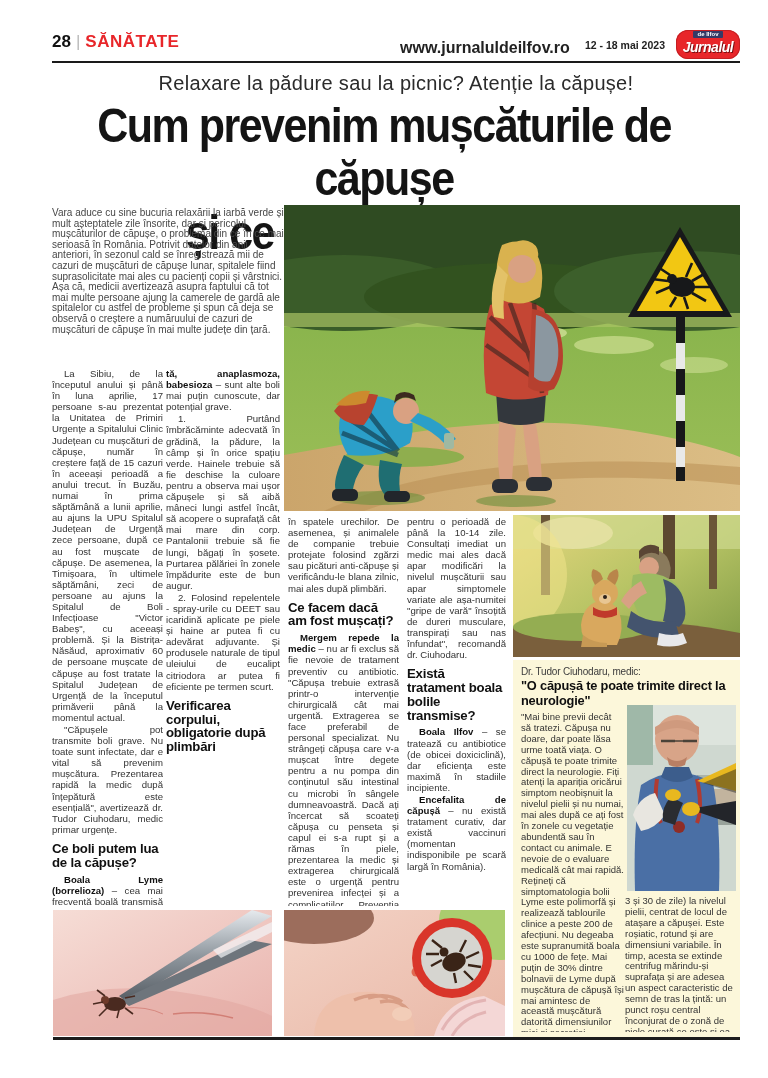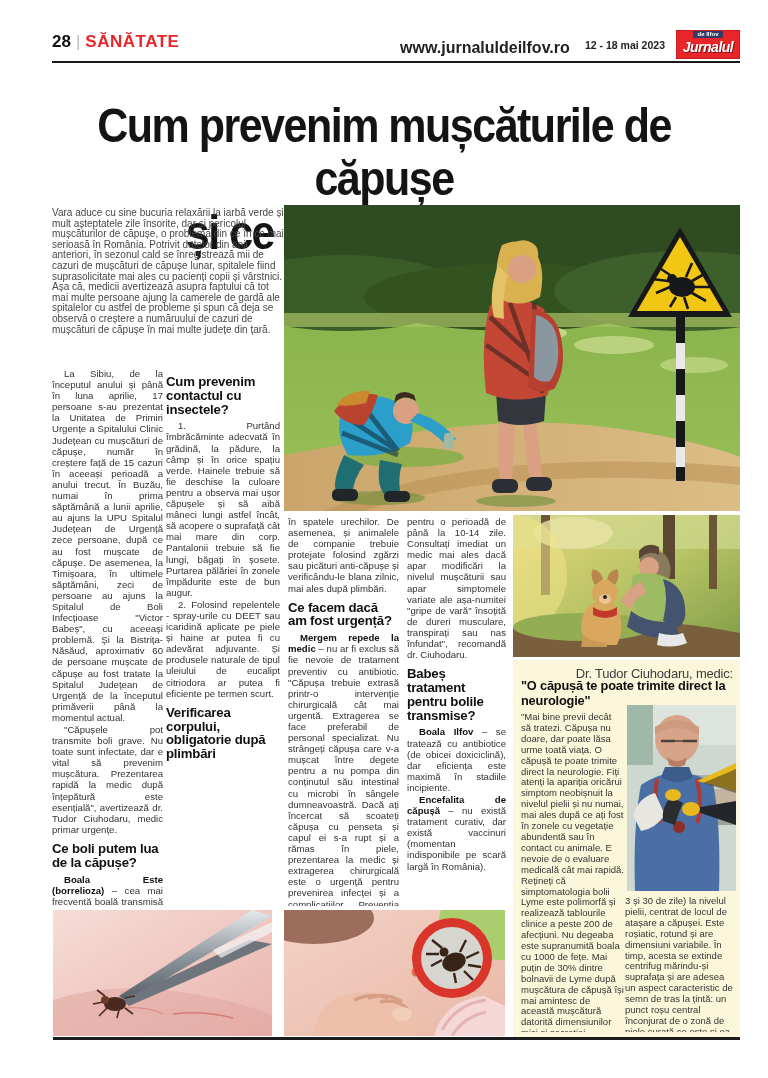--- a/index.html
+++ b/index.html
@@ -6,21 +6,21 @@
   #page{position:relative;width:768px;height:1078px;background:#fff;overflow:hidden;
         font-family:"Liberation Sans",sans-serif;color:#222;}
   .abs{position:absolute;}
 
   
   #hdr-left{left:52px;top:32px;font-size:17px;font-weight:bold;color:#111;}
   #hdr-left .bar{color:#b9b9b9;font-weight:400;padding:0 5px;}
   #hdr-left .sec{color:#e8262a;letter-spacing:.5px;text-align:center;}
   #hdr-site{left:400px;top:39px;font-size:16px;font-weight:bold;color:#222;}
   #hdr-date{left:585px;top:39px;font-size:10.5px;font-weight:bold;color:#222;}
-  #logo{left:676px;top:30px;width:64px;height:29px;background:#e8262a;border-radius:0;
+  #logo{left:676px;top:30px;width:64px;height:29px;background:#e8262a;border-radius:12px;
         text-align:center;box-shadow:0 0 0 1px #c41e22 inset;}
   #logo .top{display:block;font-size:6px;color:#fff;background:#343a66;width:30px;margin:1px auto 0;
              border-radius:1px;line-height:7px;font-weight:bold;}
   #logo .name{display:block;font-size:14px;font-weight:bold;color:#fff;font-style:italic;
               line-height:19px;letter-spacing:-.5px;text-shadow:1px 1px 0 #7a1013;}
   #hdr-rule{left:52px;top:61px;width:688px;height:2px;background:#1a1a1a;}
 
   
   #kicker{left:52px;top:72px;width:688px;text-align:center;font-size:20px;color:#2b2b2b;
           letter-spacing:.3px;}
@@ -44,21 +44,21 @@
 
   
   .photo{overflow:hidden;}
   #forest-photo{left:284px;top:205px;width:456px;height:306px;}
   #dog-photo{left:513px;top:515px;width:227px;height:142px;}
   #tweezers-photo{left:53px;top:910px;width:219px;height:126px;}
   #child-photo{left:284px;top:910px;width:221px;height:126px;}
 
   
   #quote-box{left:513px;top:660px;width:227px;height:377px;background:#fcf7da;}
-  #quote-caption{left:521px;top:666px;width:212px;font-size:13px;color:#3c3c3c;letter-spacing:-.2px;text-align:right;}
+  #quote-caption{left:521px;top:666px;width:212px;font-size:10px;color:#3c3c3c;letter-spacing:-.2px;}
   #quote-title{left:521px;top:679px;width:215px;font-size:12.8px;line-height:14.5px;
                font-weight:bold;color:#0e0e0e;letter-spacing:-.2px;}
   #quote-left{left:521px;top:712px;width:103px;height:320px;overflow:hidden;
               font-size:9.5px;line-height:10.9px;color:#333;}
   #doctor-photo{left:627px;top:705px;width:109px;height:186px;}
   #quote-right{left:625px;top:896px;width:112px;height:136px;overflow:hidden;
                font-size:9.5px;line-height:10.9px;color:#333;}
 
   #bottom-rule{left:53px;top:1037px;width:687px;height:3px;background:#1c1c1c;}
 </style>
@@ -71,20 +71,21 @@
     <span>28</span><span class="bar">|</span><span class="sec">SĂNĂTATE</span>
   </div>
   <div class="abs" id="hdr-site">www.jurnaluldeilfov.ro</div>
   <div class="abs" id="hdr-date">12 - 18 mai 2023</div>
   <div class="abs" id="logo">
     <span class="top">de Ilfov</span>
     <span class="name">Jurnalul</span>
   </div>
   <div class="abs" id="hdr-rule"></div>
 
+  <div class="abs" id="kicker">Relaxare la pădure sau la picnic? Atenție la căpușe!</div>
   <div class="abs" id="headline">
     <div>Cum prevenim mușcăturile de căpușe</div>
     <div>și ce riscuri ascund?</div>
   </div>
 
   <div class="abs intro">Vara aduce cu sine bucuria relaxării la iarbă verde și mult așteptatele zile însorite, dar și pericolul mușcăturilor de căpușe, o problemă din ce în ce mai serioasă în România. Potrivit datelor din anii anteriori, în sezonul cald se înregistrează mii de cazuri de mușcături de căpușe lunar, spitalele fiind suprasolicitate mai ales cu pacienți copii și vârstnici. Așa că, medicii avertizează asupra faptului că tot mai multe persoane ajung la camerele de gardă ale spitalelor cu astfel de probleme și spun că deja se observă o creștere a număruului de cazuri de mușcături de căpușe în mai multe județe din țară.</div>
 
   <div class="abs photo" id="forest-photo">
     <svg width="456" height="306" viewBox="0 0 456 306">
       <defs>
@@ -159,41 +160,41 @@
           </g>
         </g>
       </g>
     </svg>
   </div>
 
   <div class="abs col" id="col1">
     <p class="ind">La Sibiu, de la începutul anului și până în luna aprilie, 17 persoane s-au prezentat la Unitatea de Primiri Urgențe a Spitalului Clinic Județean cu mușcături de căpușe, număr în creștere față de 15 cazuri în aceeași perioadă a anului trecut. În Buzău, numai în prima săptămână a lunii aprilie, au ajuns la UPU Spitalul Județean de Urgență zece persoane, după ce au fost mușcate de căpușe. De asemenea, la Timișoara, în ultimele săptămâni, zeci de persoane au ajuns la Spitalul de Boli Infecțioase "Victor Babeș", cu aceeași problemă. Și la Bistrița-Năsăud, aproximativ 60 de persoane mușcate de căpușe au fost tratate la Spitalul Județean de Urgență de la începutul primăverii până la momentul actual.</p>
     <p class="ind">"Căpușele pot transmite boli grave. Nu toate sunt infectate, dar e vital să prevenim mușcătura. Prezentarea rapidă la medic după înțepătură este esențială", avertizează dr. Tudor Ciuhodaru, medic primar urgențe.</p>
     <h3>Ce boli putem lua de la căpușe?</h3>
-    <p class="ind"><b>Boala Este (borrelioza)</b> <span>– cea mai frecventă boală transmisă de căpușe. Aceasta poate afecta inima, articulațiile și sistemul nervos dacă nu este tratată la timp și în mod corespunzător.</span></p>
+    <p class="ind"><b>Boala Lyme (borrelioza)</b> <span>– cea mai frecventă boală transmisă de căpușe. Aceasta poate afecta inima, articulațiile și sistemul nervos dacă nu este tratată la timp și în mod corespunzător.</span></p>
 
   </div>
 
   <div class="abs col" id="col2">
-    <h3>Cum prevenim contactul cu insectele?</h3>
+    <p><b>tă, anaplasmoza, babesioza</b> <span>– sunt alte boli mai puțin cunoscute, dar potențial grave.</span></p>
     <p class="ind">1. Purtând îmbrăcăminte adecvată în grădină, la pădure, la câmp și în orice spațiu verde. Hainele trebuie să fie deschise la culoare pentru a observa mai ușor căpușele și să aibă mâneci lungi astfel încât, să acopere o suprafață cât mai mare din corp. Pantalonii trebuie să fie lungi, băgați în șosete. Purtarea pălăriei în zonele împădurite este de bun augur.</p>
     <p class="ind">2. Folosind repelentele - spray-urile cu DEET sau icaridină aplicate pe piele și haine ar putea fi cu adevărat adjuvante. Și produsele naturale de tipul uleiului de eucalipt citriodora ar putea fi eficiente pe termen scurt.</p>
     <h3>Verificarea corpului, obligatorie după plimbări</h3>
 
   </div>
 
   <div class="abs col" id="col3">
     <p>în spatele urechilor. De asemenea, și animalele de companie trebuie protejate folosind zgărzi sau picături anti-căpușe și verificându-le blana zilnic, mai ales după plimbări.</p>
-    <h3>Ce facem dacă am fost urgență?</h3>
+    <h3>Ce facem dacă am fost mușcați?</h3>
     <p class="ind"><b>Mergem repede la medic</b> <span>– nu ar fi exclus să fie nevoie de tratament preventiv cu antibiotic. "Căpușa trebuie extrasă printr-o intervenție chirurgicală cât mai urgentă. Extragerea se face preferabil de personal specializat. Nu strângeți căpușa care v-a mușcat între degete pentru a nu pompa din conținutul său intestinal cu microbi în sângele dumneavoastră. Dacă ați încercat să scoateți căpușa cu penseta și capul ei s-a rupt și a rămas în piele, prezentarea la medic și extragerea chirurgicală este o urgență pentru prevenirea infecței și a complicațiilor. Prevenția boreliozei implică extragerea rapidă a căpușei și administrare de antibiotice. Medicația se administrează adesea la domiciliu</span></p>
   </div>
 
   <div class="abs col" id="col4">
     <p>pentru o perioadă de până la 10-14 zile. Consultați imediat un medic mai ales dacă apar modificări la nivelul mușcăturii sau apar simptomele variate ale așa-numitei "gripe de vară" însoțită de dureri musculare, transpirați sau nas înfundat", recomandă dr. Ciuhodaru.</p>
-    <h3>Babeș tratament pentru bolile transmise?</h3>
+    <h3>Există tratament boala bolile transmise?</h3>
     <p class="ind"><b>Boala Ilfov</b> <span>– se tratează cu antibiotice (de obicei doxiciclină), dar eficiența este maximă în stadiile incipiente.</span></p>
     <p class="ind"><b>Encefalita de căpușă</b> <span>– nu există tratament curativ, dar există vaccinuri (momentan indisponibile pe scară largă în România).</span></p>
 
   </div>
 
   <div class="abs photo" id="dog-photo">
     <svg width="227" height="142" viewBox="0 0 227 142">
       <defs>
         <linearGradient id="sun" x1="0" y1="0" x2="1" y2="1">
           <stop offset="0" stop-color="#e8d77f"></stop>

